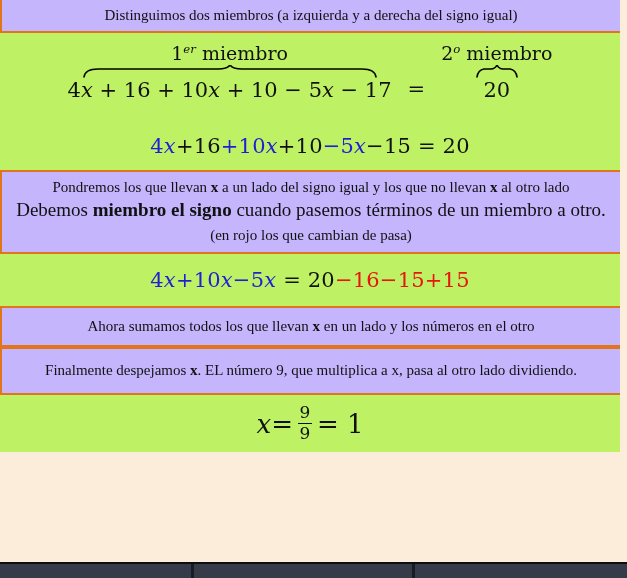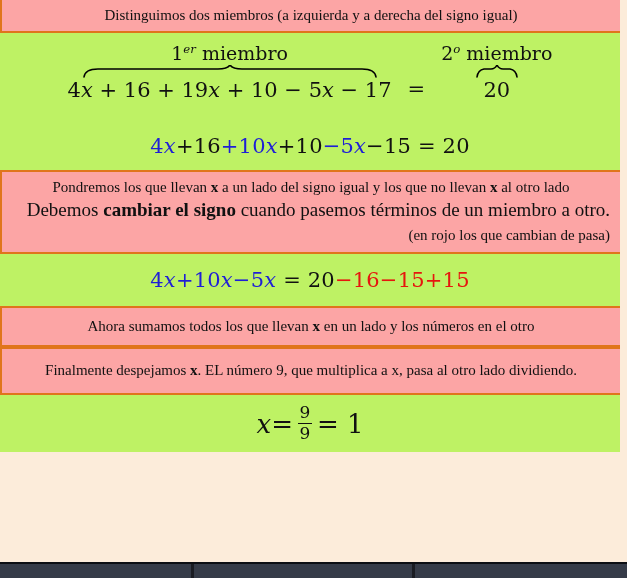--- a/index.html
+++ b/index.html
@@ -5,21 +5,21 @@
   html,body{margin:0;padding:0;}
   body{
     width:627px;height:578px;overflow:hidden;position:relative;
     background:#fcecda;
     font-family:"Liberation Serif", serif;
     color:#111;
   }
   .content{width:620px;display:flex;flex-direction:column;}
   .band{box-sizing:border-box;width:620px;display:flex;flex-direction:column;
         align-items:center;justify-content:center;text-align:center;}
-  .instr{background:#fca5a5;border:2px solid #e0751c;border-right:none;text-align:right;}
+  .instr{background:#c4b5fd;border:2px solid #e0751c;border-right:none;}
   .no-top{border-top:none;}
   .white{background:#bef264;}
   .t15{font-size:15px;line-height:1.32;margin:0;padding:0 14px;}
   .t19{font-size:19px;line-height:1.28;margin:0;padding:0 10px;}
   .small-inline{font-size:15px;}
   .math{font-family:"DejaVu Serif", serif;color:#111;}
   .math i{font-style:italic;}
   .blue{color:#1f1fd6;}
   .red{color:#e6160e;}
   .eq1-row{display:flex;align-items:flex-end;justify-content:center;padding-bottom:10px;}
@@ -51,41 +51,41 @@
     <p class="t15"><span>Distinguimos dos miembros (a izquierda y a derecha del signo igual)</span></p>
   </div>
 
   <div class="band white" style="height:89px">
     <div class="eq1-row">
       <div class="brace-group">
         <div class="ob-label math"><span>1</span><sup>er</sup><span> miembro</span></div>
         <svg width="296" height="13" viewBox="0 0 296 13">
           <path d="M2,12 Q3,4 16,4 L136,4 Q145,4 148,0 Q151,4 160,4 L280,4 Q293,4 294,12" stroke="#000" stroke-width="1.6" fill="none" stroke-linecap="round"></path>
         </svg>
-        <div class="expr1 math"><span>4</span><i>x</i><span> + 16 + 19</span><i>x</i><span> + 10 − 5</span><i>x</i><span> − 17</span></div>
+        <div class="expr1 math"><span>4</span><i>x</i><span> + 16 + 10</span><i>x</i><span> + 10 − 5</span><i>x</i><span> − 17</span></div>
       </div>
       <div class="eq-sign1 math"><span>=</span></div>
       <div class="brace-group">
         <div class="ob-label math"><span>2</span><sup>o</sup><span> miembro</span></div>
         <svg width="44" height="13" viewBox="0 0 44 13">
           <path d="M2,12 Q3,5 9,4 L16,4 Q20,4 22,0 Q24,4 28,4 L35,4 Q41,5 42,12" stroke="#000" stroke-width="1.6" fill="none" stroke-linecap="round"></path>
         </svg>
         <div class="expr1 math"><span>20</span></div>
       </div>
     </div>
   </div>
 
 
   <div class="band white" style="height:48px">
     <div class="eq-mid math"><span class="blue">4</span><i class="blue">x</i><span>+16</span><span class="blue">+10</span><i class="blue">x</i><span>+10</span><span class="blue">−5</span><i class="blue">x</i><span>−15</span><span> = 20</span></div>
   </div>
 
   <div class="band instr" style="height:84px">
     <p class="t15"><span>Pondremos los que llevan </span><b>x</b><span> a un lado del signo igual y los que no llevan </span><b>x</b><span> al otro lado</span></p>
-    <p class="t19"><span>Debemos </span><b>cambiar el signo</b><span> cuando pasemos términos de un miembro a otro.</span><span class="small-inline"> (en rojo los que cambian de pasa)</span></p>
+    <p class="t19"><span>Debemos </span><b>miembro el signo</b><span> cuando pasemos términos de un miembro a otro.</span><span class="small-inline"> (en rojo los que cambian de pasa)</span></p>
   </div>
 
   <div class="band white" style="height:52px">
     <div class="eq-mid math"><span class="blue">4</span><i class="blue">x</i><span class="blue">+10</span><i class="blue">x</i><span class="blue">−5</span><i class="blue">x</i><span> = </span><span>20</span><span class="red">−16−15+15</span></div>
   </div>
 
   <div class="band instr" style="height:41px">
     <p class="t15"><span>Ahora sumamos todos los que llevan </span><b>x</b><span> en un lado y los números en el otro</span></p>
   </div>
 

